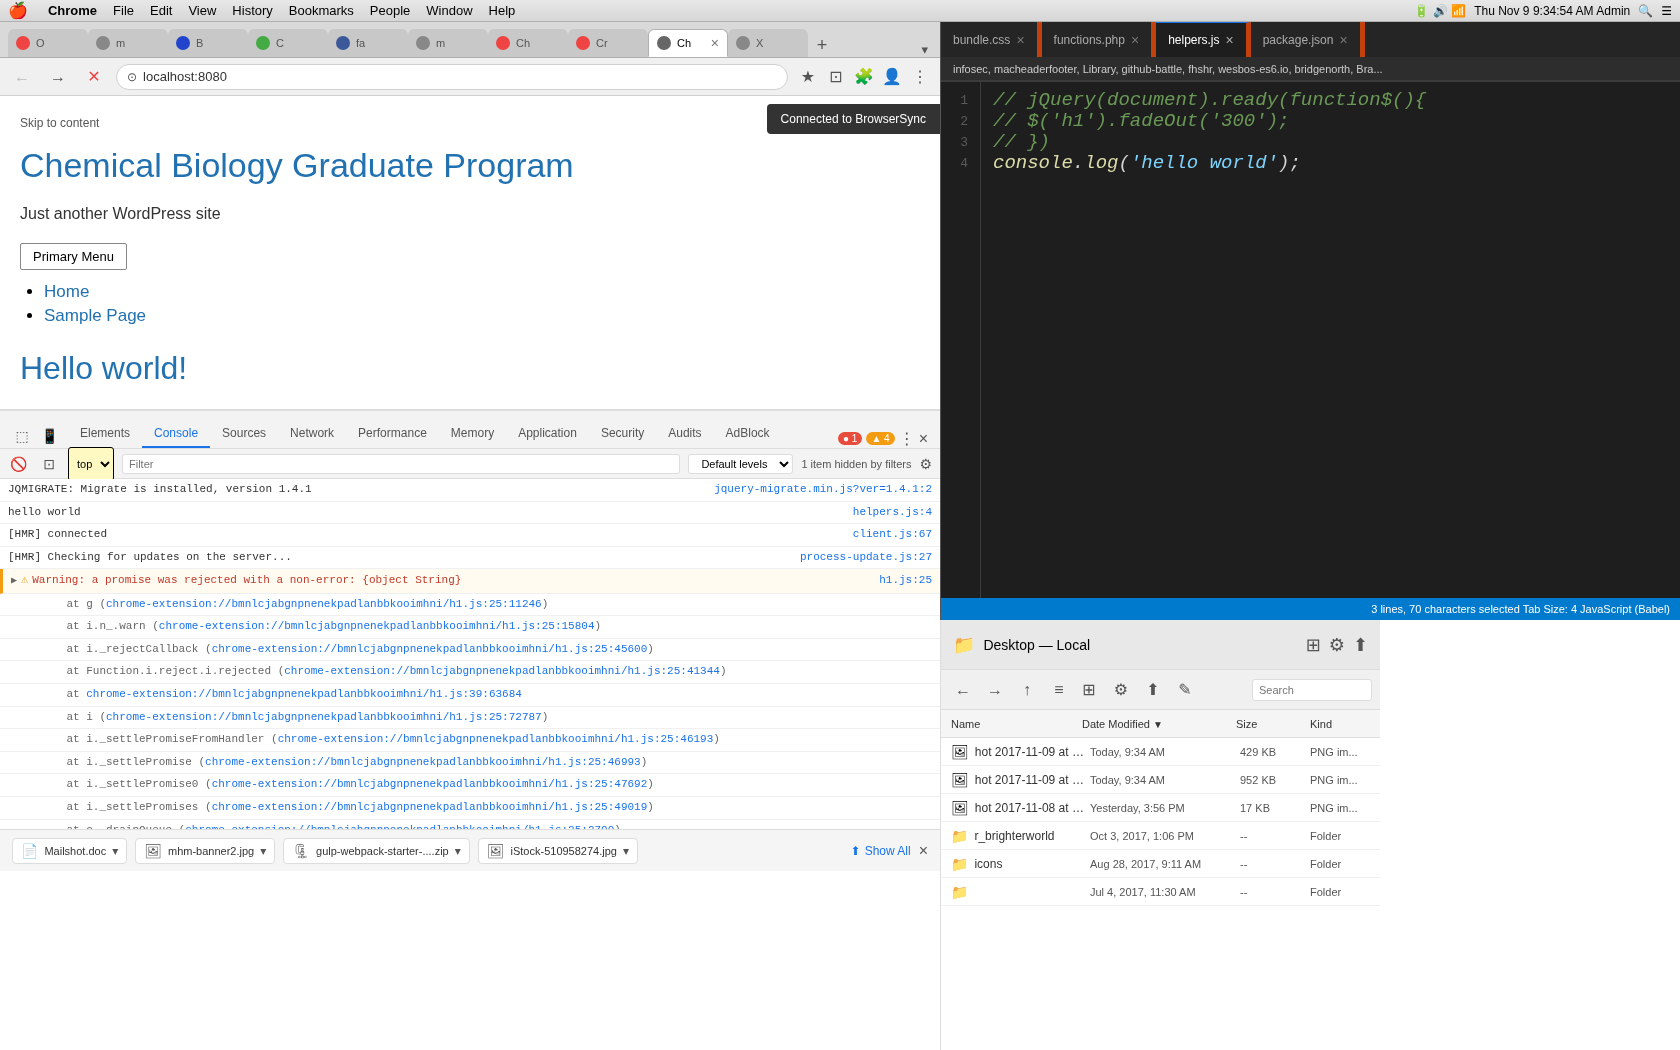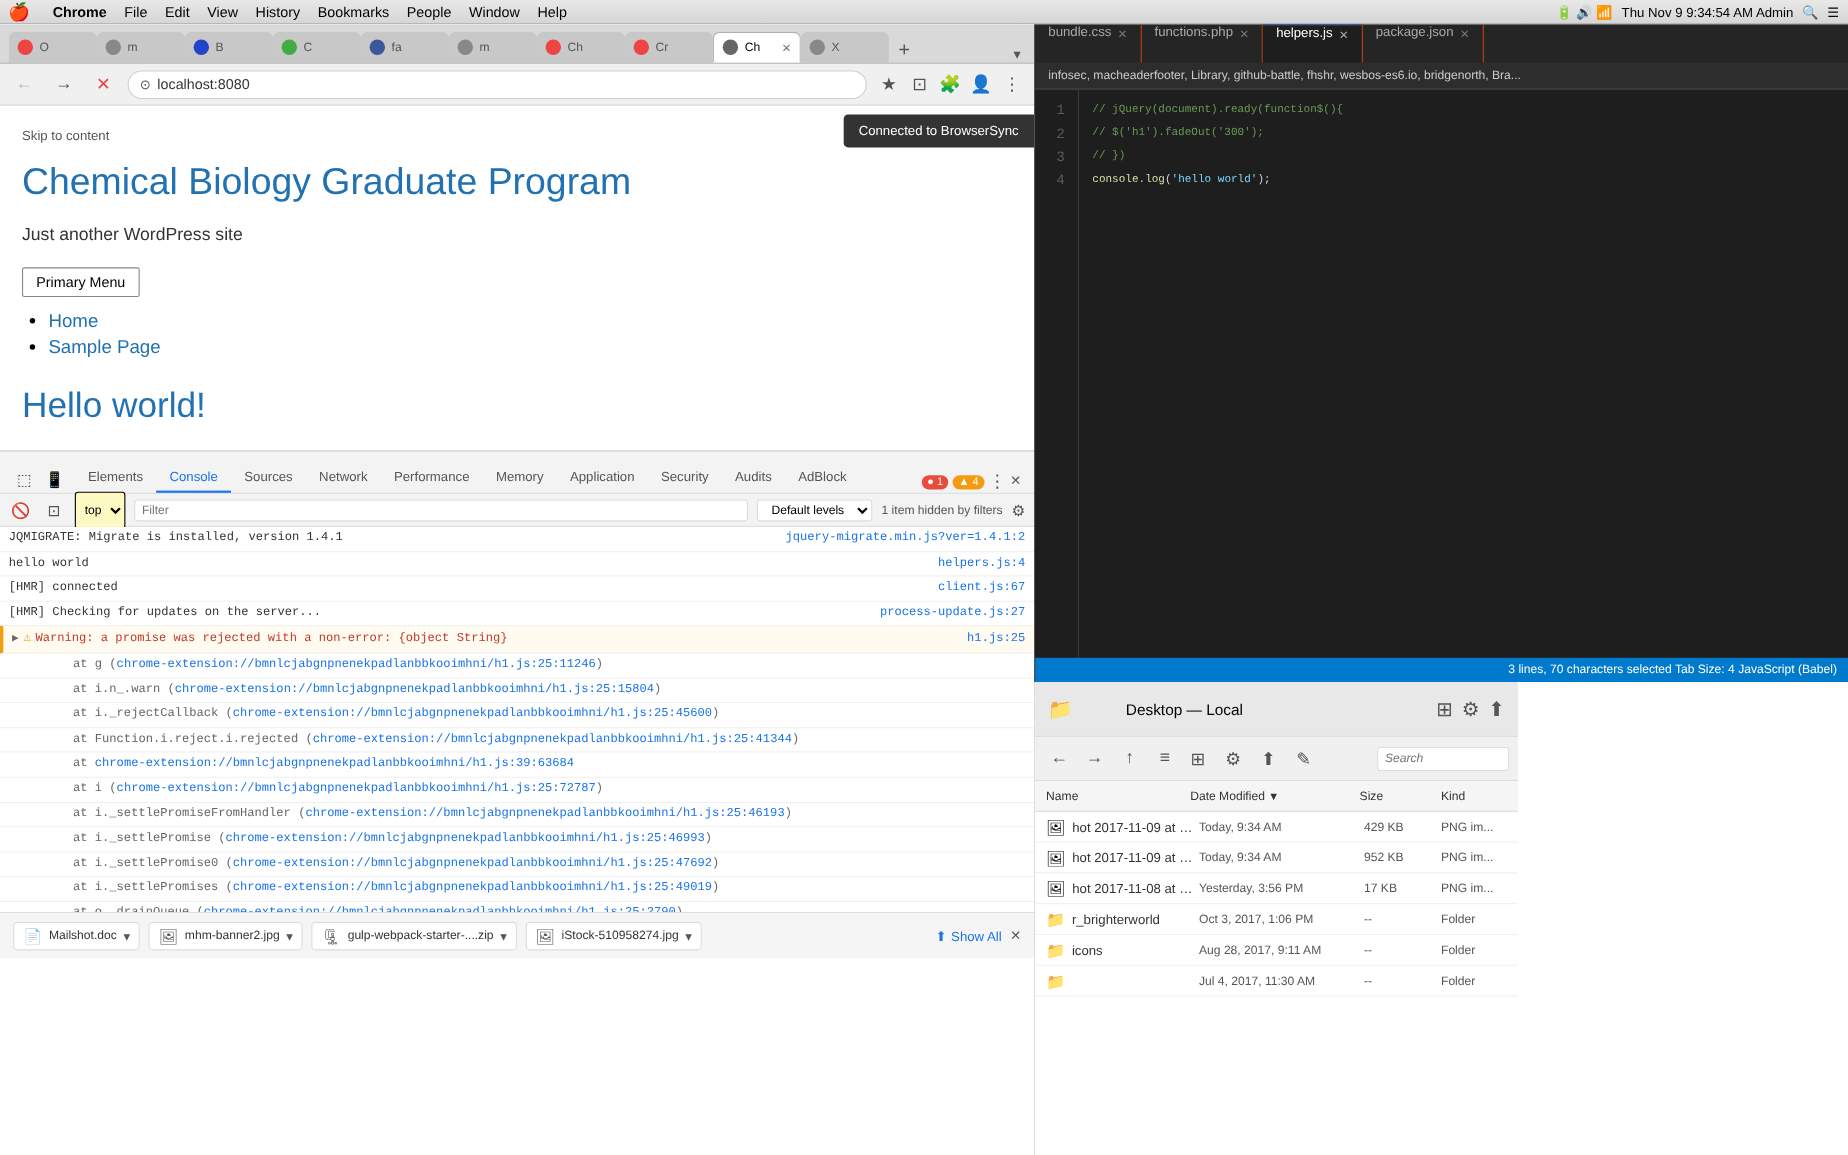--- a/index.html
+++ b/index.html
@@ -299,26 +299,27 @@
       border-bottom: 1px solid #3c3c3c;
     }
     .editor-tabs {
       display: flex;
       align-items: center;
       height: 35px;
       overflow: hidden;
     }
     .editor-tab {
       display: flex;
+      align-items: center;
       height: 35px;
       padding: 0 12px;
       font-size: 12px;
       color: #aaa;
       cursor: pointer;
-      border-right: 1px solid #c2410c;
+      border-right: 5px solid #c2410c;
       gap: 6px;
       white-space: nowrap;
     }
     .editor-tab.active { background: #1e1e1e; color: #fff; border-top: 1px solid #1a73e8; }
     .editor-tab-close { font-size: 14px; color: #777; cursor: pointer; }
     .editor-tab.active .editor-tab-close { color: #aaa; }
 
     
     .editor-breadcrumb {
       height: 24px;
@@ -348,25 +349,26 @@
       padding: 8px 12px 8px 8px;
       text-align: right;
       border-right: 1px solid #3c3c3c;
       min-width: 40px;
       user-select: none;
     }
     .code-area {
       flex: 1;
       background: #1e1e1e;
       font-family: 'Courier New', monospace;
-      font-size: 10px;
+      font-size: 19px;
       line-height: 21px;
       padding: 8px 12px;
       overflow: auto;
       color: #d4d4d4;
+      font-style: italic;
     }
     .code-line { display: flex; }
     .code-comment { color: #6a9955; }
     .code-string { color: #7dd3fc; }
     .code-function { color: #dcdcaa; }
     .code-punct { color: #d4d4d4; }
 
     
     .editor-bottom {
       height: 22px;
@@ -393,21 +395,21 @@
       height: 50px;
       background: #e8e8e8;
       display: flex;
       align-items: center;
       padding: 0 12px;
       gap: 8px;
       border-bottom: 1px solid #ddd;
       font-size: 13px;
       font-weight: 500;
     }
-    .file-panel-title { flex: 1; font-size: 14px; margin-left: 40px; }
+    .file-panel-title { flex: 1; font-size: 14px; }
     .file-actions { display: flex; gap: 8px; }
     .file-action-btn { font-size: 18px; color: #555; cursor: pointer; }
 
     .file-toolbar {
       height: 40px;
       background: #f0f0f0;
       display: flex;
       align-items: center;
       padding: 0 8px;
       gap: 4px;
@@ -416,21 +418,20 @@
     .file-tb-icon { width: 28px; height: 28px; display: flex; align-items: center; justify-content: center; font-size: 16px; color: #555; cursor: pointer; border-radius: 4px; }
     .view-select { display: flex; gap: 2px; }
     .search-input-file {
       margin-left: auto;
       width: 120px;
       height: 22px;
       border: 1px solid #ddd;
       border-radius: 3px;
       padding: 0 6px;
       font-size: 11px;
-      font-style: italic;
     }
 
     .file-table-header {
       height: 28px;
       background: #f5f5f5;
       border-bottom: 1px solid #ddd;
       display: flex;
       align-items: center;
       padding: 0 10px;
       font-size: 11px;

